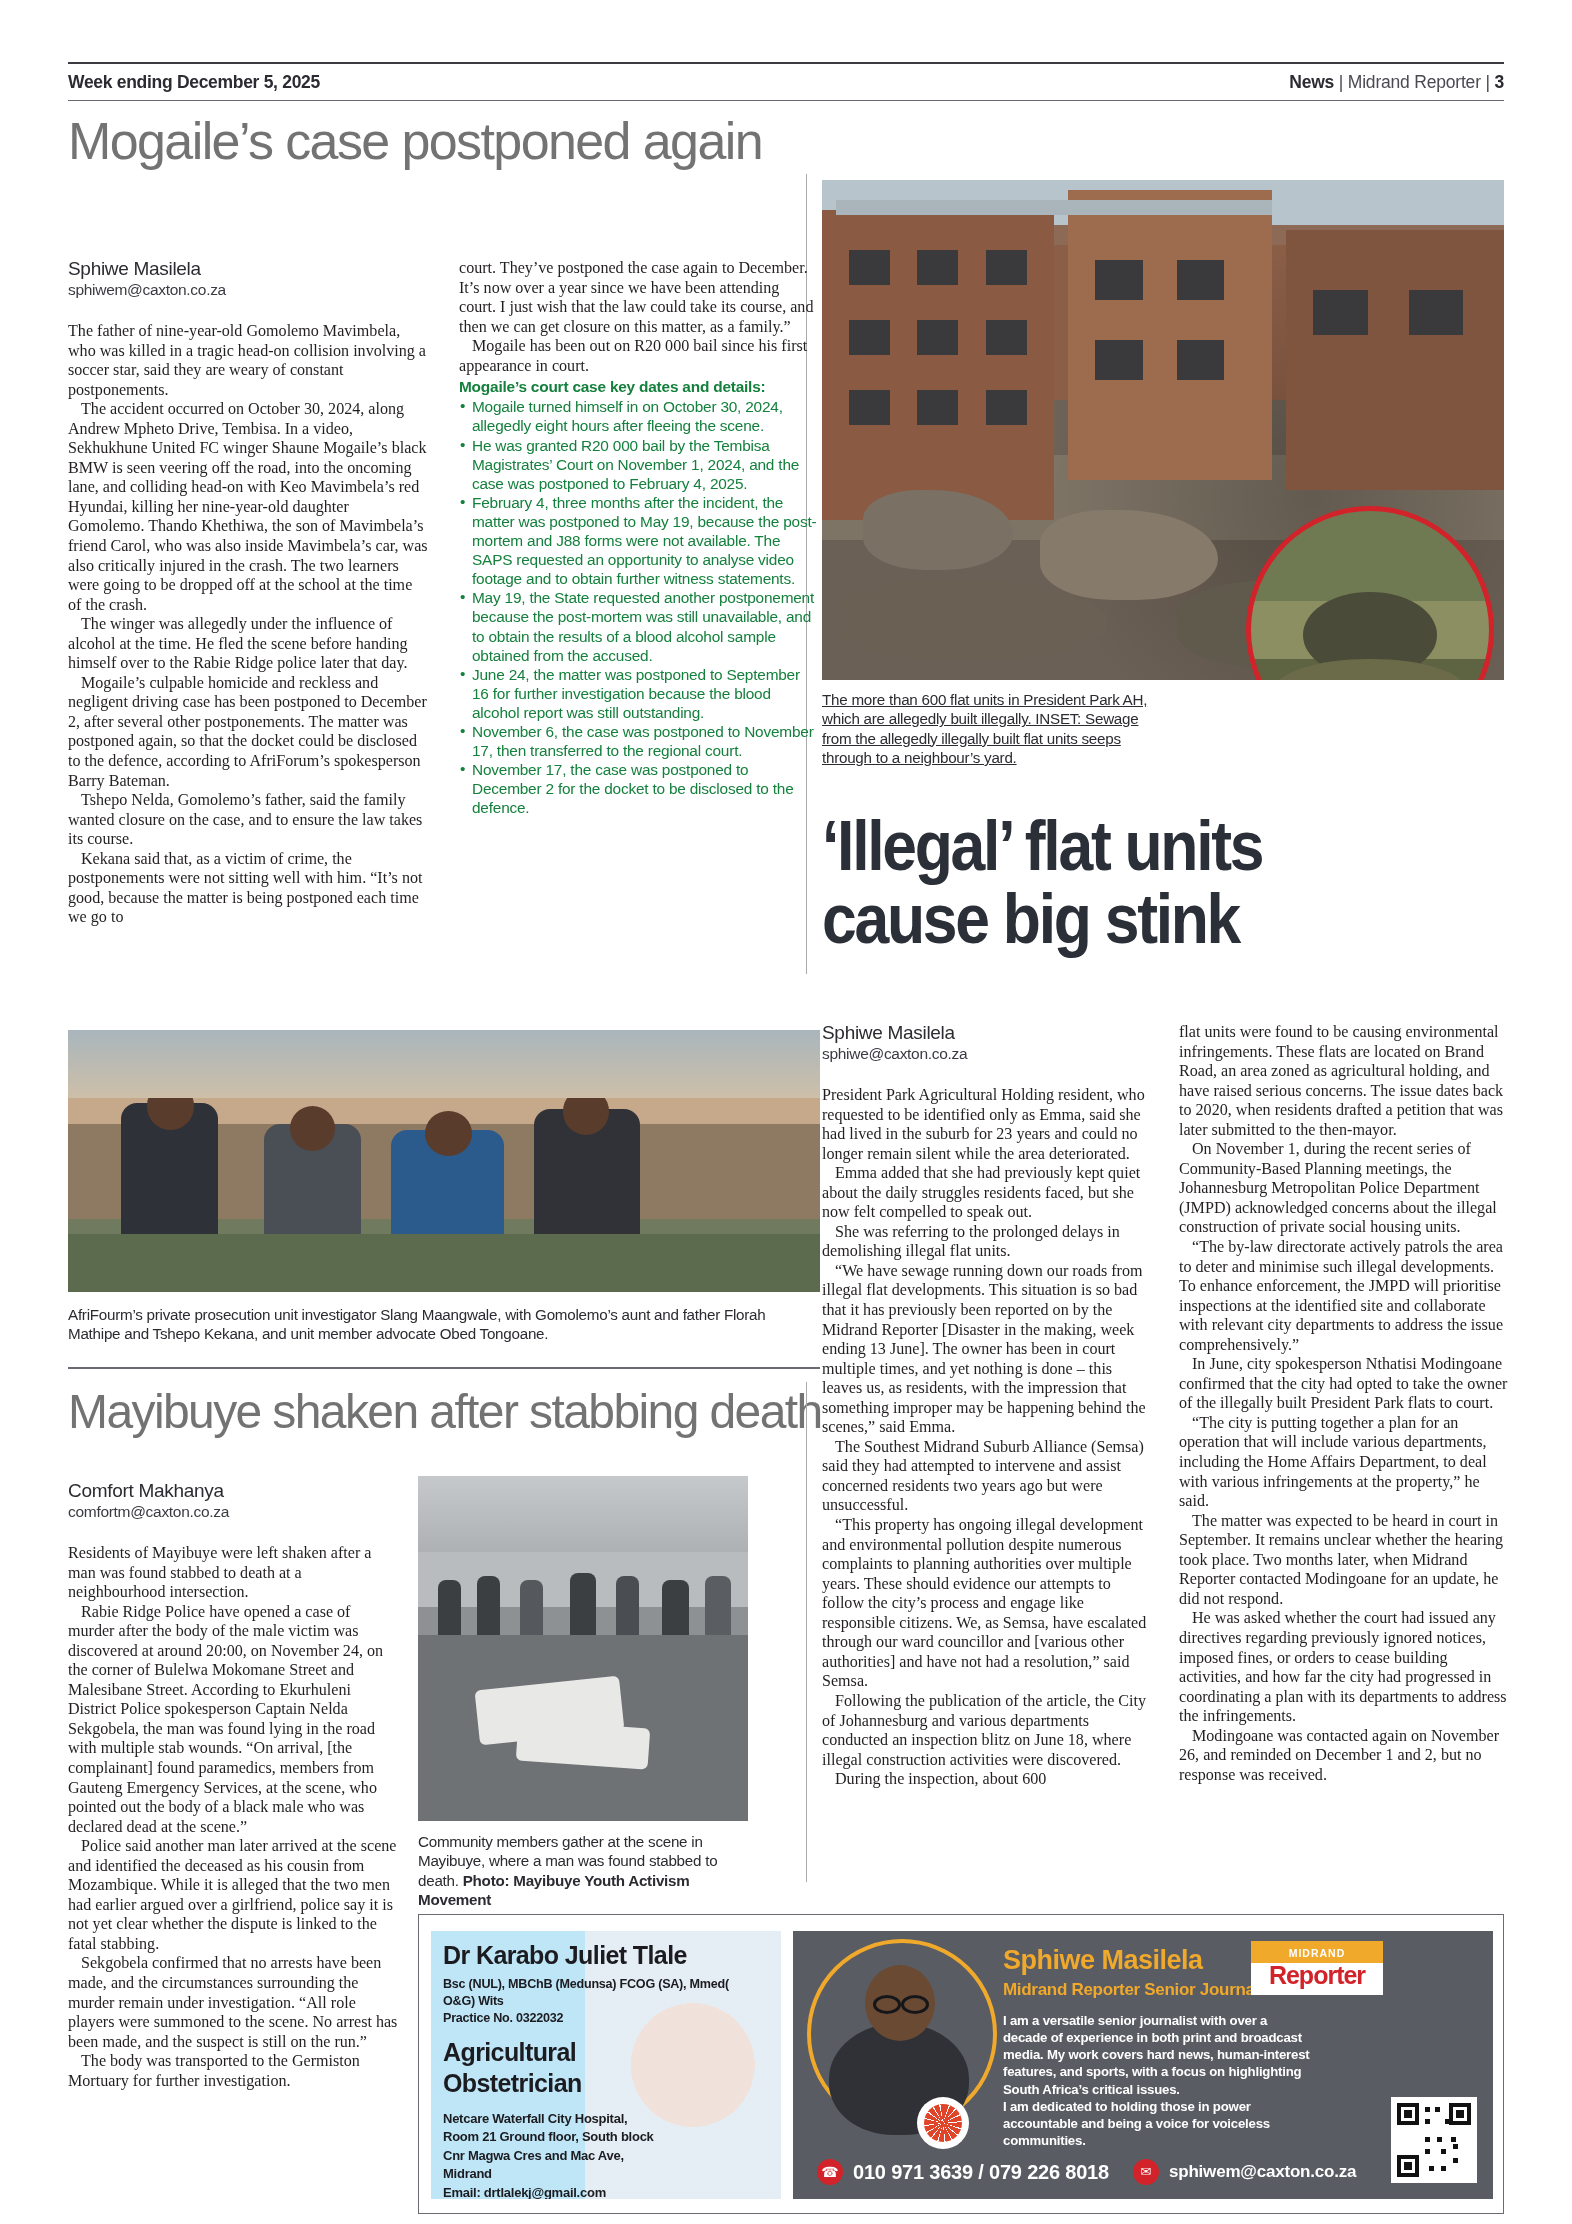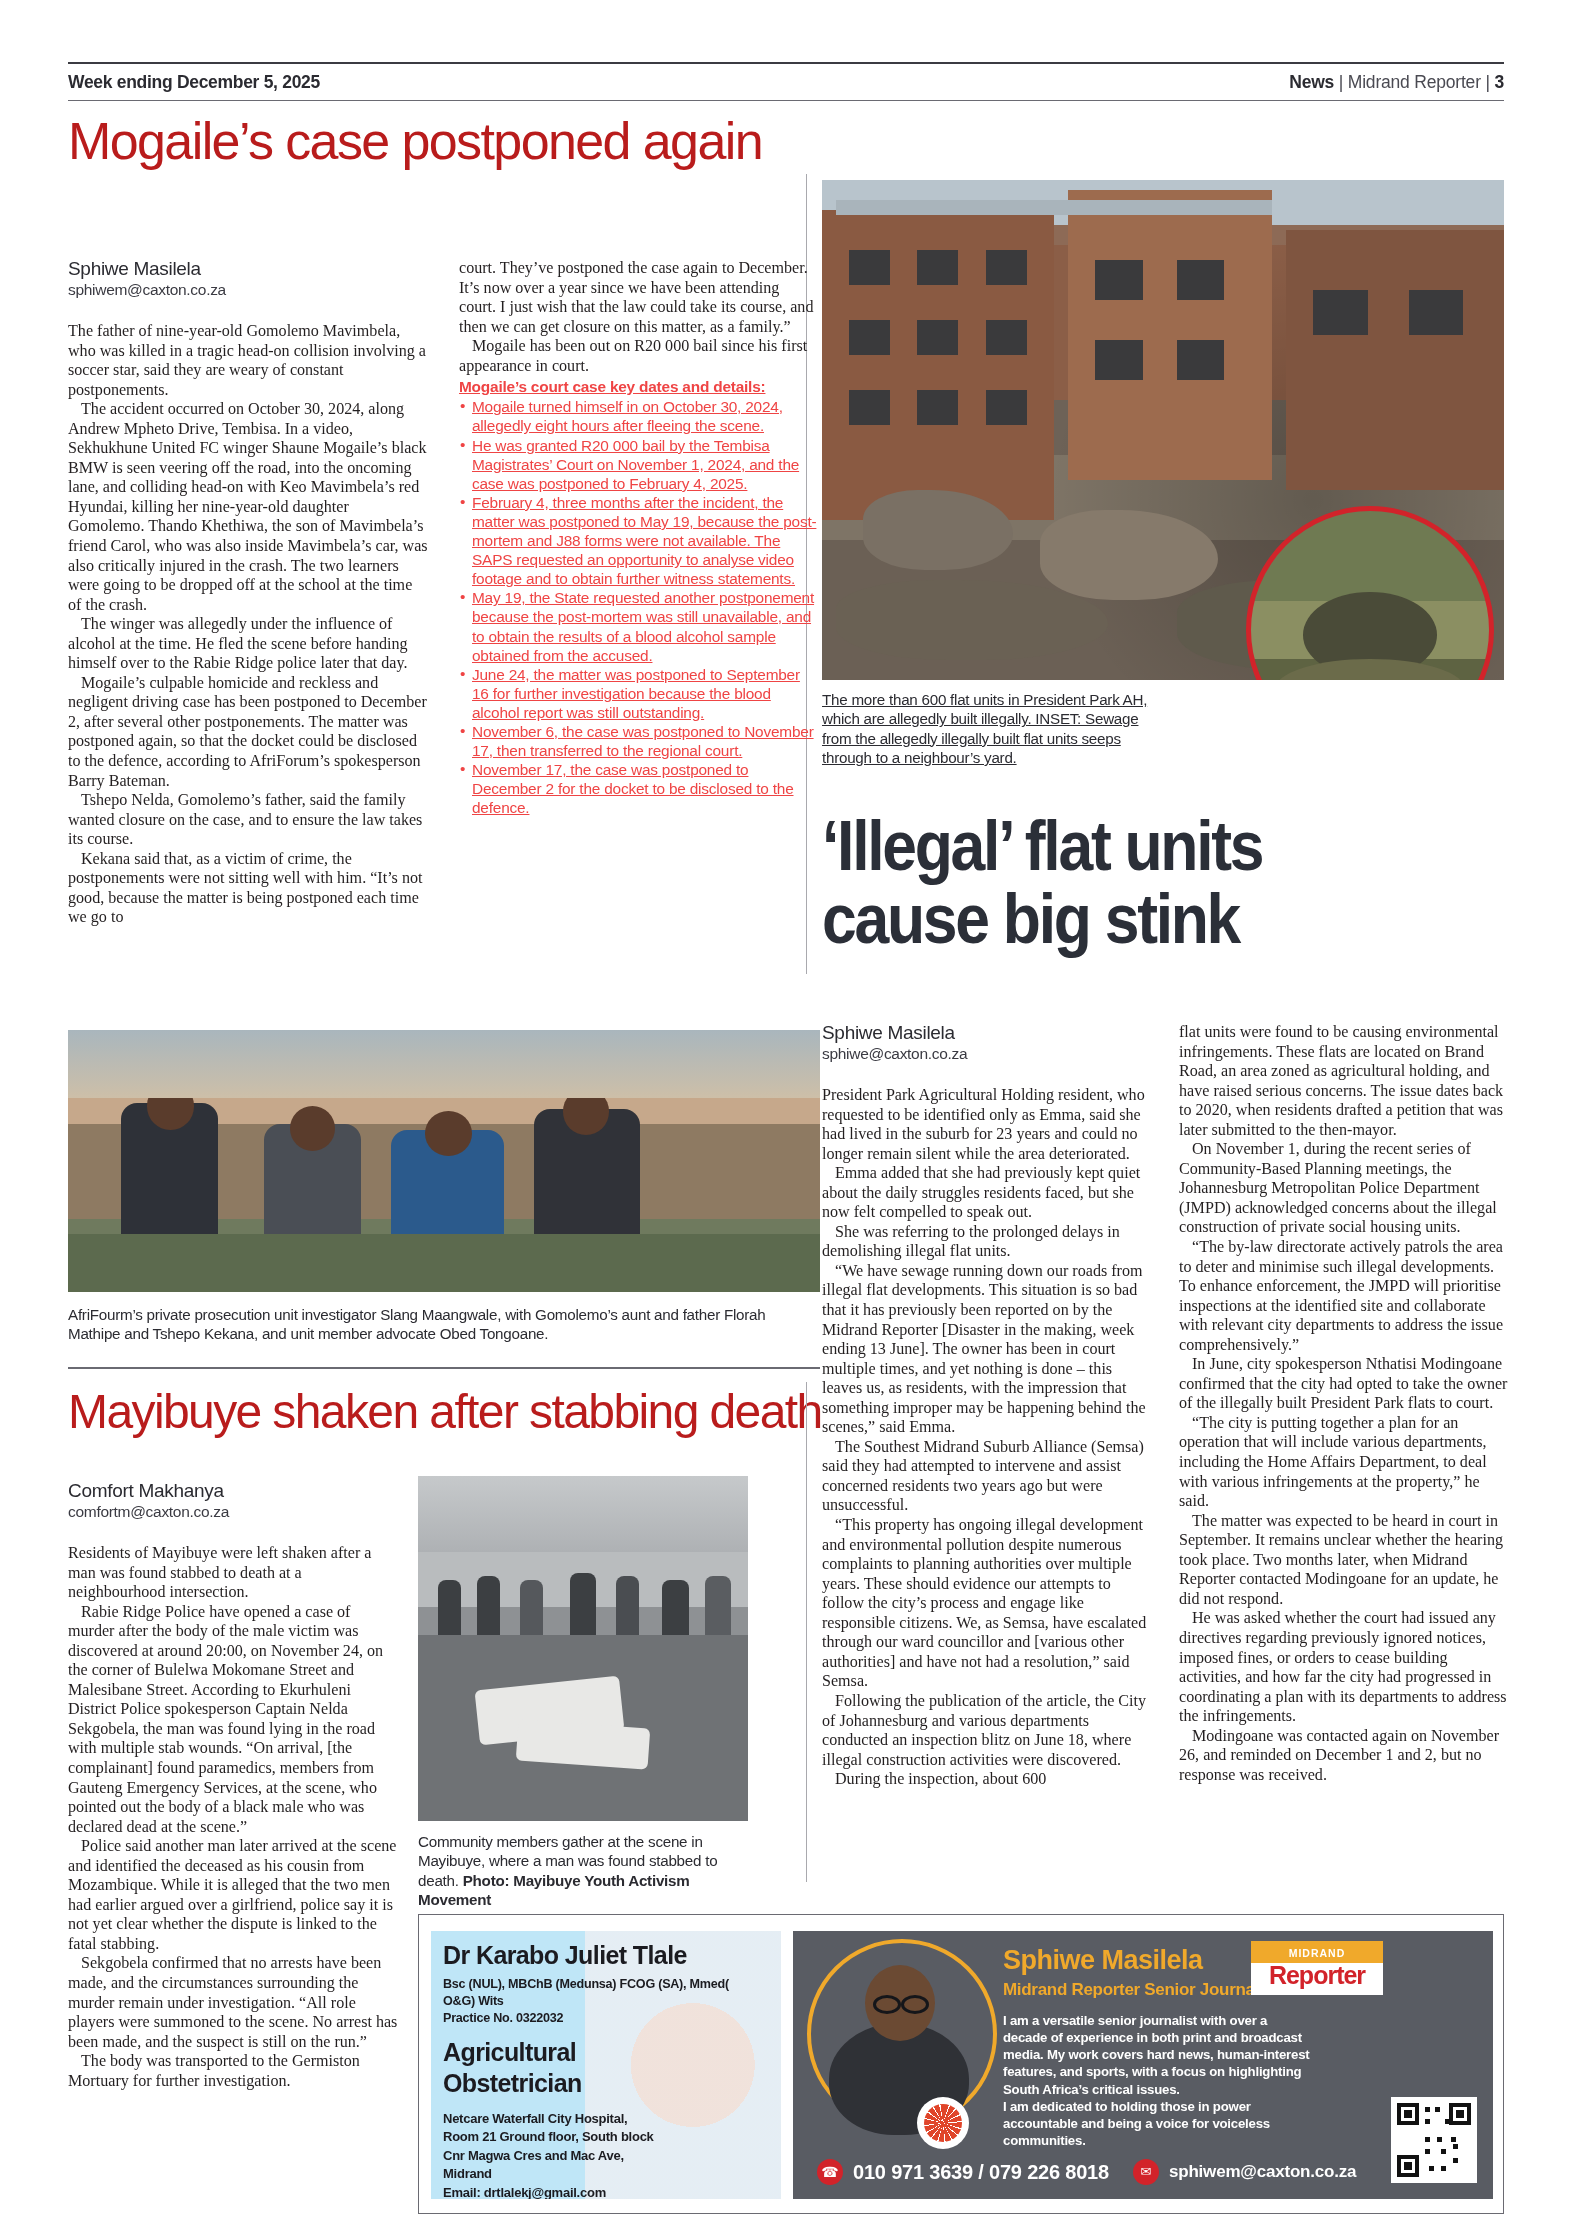--- a/index.html
+++ b/index.html
@@ -13,29 +13,29 @@
   .page { position:relative; width:1572px; height:2224px; box-sizing:border-box; padding:0 68px; }
 
   
   .masthead { position:relative; margin-top:62px; border-top:2px solid #3b3b42; border-bottom:1.5px solid #6a6a72;
               height:36px; display:flex; align-items:center; justify-content:space-between; }
   .masthead .left { font-family:"Liberation Sans", sans-serif; font-weight:bold; font-size:17.5px; letter-spacing:-0.3px; color:#2b2b31; }
   .masthead .right { font-family:"Liberation Sans", sans-serif; font-size:17.5px; color:#4a4a52; letter-spacing:-0.2px; }
   .masthead .right b { color:#2b2b31; }
 
   
-  .hl-thin { font-family:"Liberation Sans", sans-serif; font-weight:normal; color:#b91c1c; letter-spacing:-1.6px; line-height:1.0; }
+  .hl-thin { font-family:"Liberation Sans", sans-serif; font-weight:normal; color:#737373; letter-spacing:-1.6px; line-height:1.0; }
   .byline-name { font-family:"Liberation Sans", sans-serif; font-size:19px; color:#2b2b31; letter-spacing:-0.3px; }
   .byline-mail { font-family:"Liberation Sans", sans-serif; font-size:15.5px; color:#3a3a42; letter-spacing:-0.3px; margin-top:1px;}
   .body-col { font-family:"Liberation Serif", serif; font-size:16.1px; line-height:1.215; text-align:left; color:#231f20; }
   .body-col p { margin:0; text-indent:13px; }
   .body-col p.noind { text-indent:0; }
   .caption { font-family:"Liberation Sans", sans-serif; font-size:15.2px; line-height:1.27; color:#2b2b31; letter-spacing:-0.25px; }
   .caption b { font-weight:bold; }
-  .sans-body { font-family:"Liberation Sans", sans-serif; font-size:15.4px; line-height:1.24; color:#ef4444; letter-spacing:-0.2px;text-decoration:underline; }
+  .sans-body { font-family:"Liberation Sans", sans-serif; font-size:15.4px; line-height:1.24; color:#15803d; letter-spacing:-0.2px; }
   ul.dates { list-style:none; margin:0; padding:0; }
   ul.dates li { position:relative; padding-left:13px; margin:0; }
   ul.dates li:before { content:"\2022"; position:absolute; left:1px; top:-1px; }
 
   
   .story1-head { margin-top:14px; font-size:52px; }
   .photo { background:#9aa2a8; overflow:hidden; position:relative; }
 
   
   .ph-flats { background:

